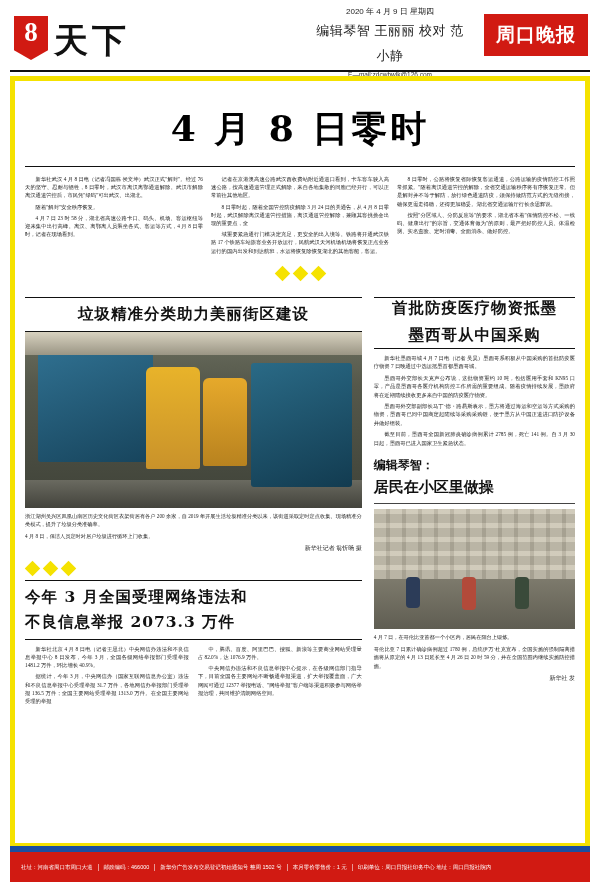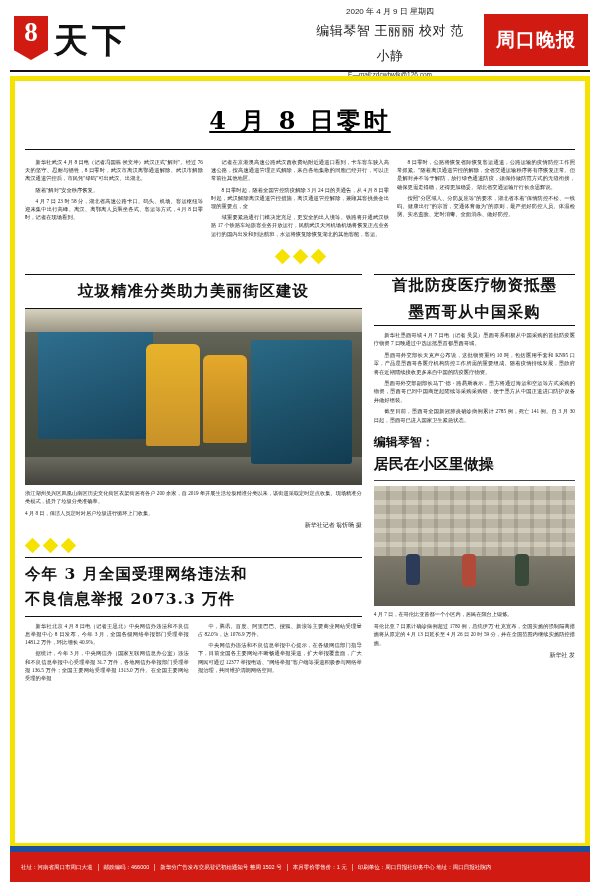--- a/index.html
+++ b/index.html
@@ -35,41 +35,41 @@
     color:#111;font-family:"DejaVu Serif",serif;
   }
   .mast-center{
     position:absolute;left:310px;top:4px;width:160px;
     text-align:center;font-size:8px;color:#222;line-height:1.9;
     font-family:"Liberation Sans",sans-serif;
   }
   .mast-center .line2{font-size:13px;letter-spacing:.5px;}
   .mast-center .line3{font-size:6.5px;color:#333;}
   .logo{
-    position:absolute;right:12px;top:14px;width:104px;height:52px;
+    position:absolute;right:12px;top:14px;width:104px;height:42px;
     background:#d11a12;color:#fff;
     display:flex;align-items:center;justify-content:center;
     font-size:19px;font-weight:bold;letter-spacing:1px;
     font-family:"DejaVu Serif",serif;
   }
   .mast-rule{
     position:absolute;left:10px;top:70px;width:580px;height:2px;background:#111;
   }
   
   .frame{
     position:absolute;left:10px;top:76px;width:580px;height:772px;
     border:5px solid #f5e200;box-sizing:border-box;background:#fff;
   }
   .inner{
     position:absolute;inset:0;padding:8px 10px;box-sizing:border-box;
   }
   
   .lead-h1{
-    text-align:center;font-size:24px;font-weight:bold;letter-spacing:3px;
-    margin-top:16px;font-family:"DejaVu Serif",serif;color:#000;text-decoration:underline;
+    text-align:center;font-size:36px;font-weight:bold;letter-spacing:3px;
+    margin-top:16px;font-family:"DejaVu Serif",serif;color:#000;
   }
   .lead-h2{
     text-align:center;font-size:29px;font-weight:bold;letter-spacing:1px;
     margin-top:8px;font-family:"DejaVu Serif",serif;color:#000;
   }
   .lead-rule{
     width:100%;height:1px;background:#111;margin:12px 0 8px;
   }
   .lead-cols{
     display:flex;gap:8px;font-size:5.3px;line-height:1.55;text-align:justify;
@@ -79,21 +79,21 @@
   .lead-cols p{margin:0 0 3px;text-indent:2em;}
   
   .diamonds{
     display:flex;gap:7px;justify-content:center;margin:10px 0 6px;
   }
   .diamonds i{
     display:block;width:11px;height:11px;background:#f5e200;transform:rotate(45deg);
   }
   .diamonds.left{justify-content:flex-start;margin-left:2px;}
   
-  .body-cols{display:flex;gap:12px;margin-top:12px;}
+  .body-cols{display:flex;gap:12px;margin-top:18px;}
   .colL{width:338px;}
   .colR{width:202px;}
   .hr-black{height:1px;background:#111;width:100%;}
   .hr-thin{height:1px;background:#444;width:100%;}
   h3.story{
     font-size:15.5px;font-weight:bold;letter-spacing:1px;margin:6px 0 6px;
     font-family:"DejaVu Serif",serif;line-height:1.35;
   }
   h3.story.center{text-align:center;}
   .photo{

